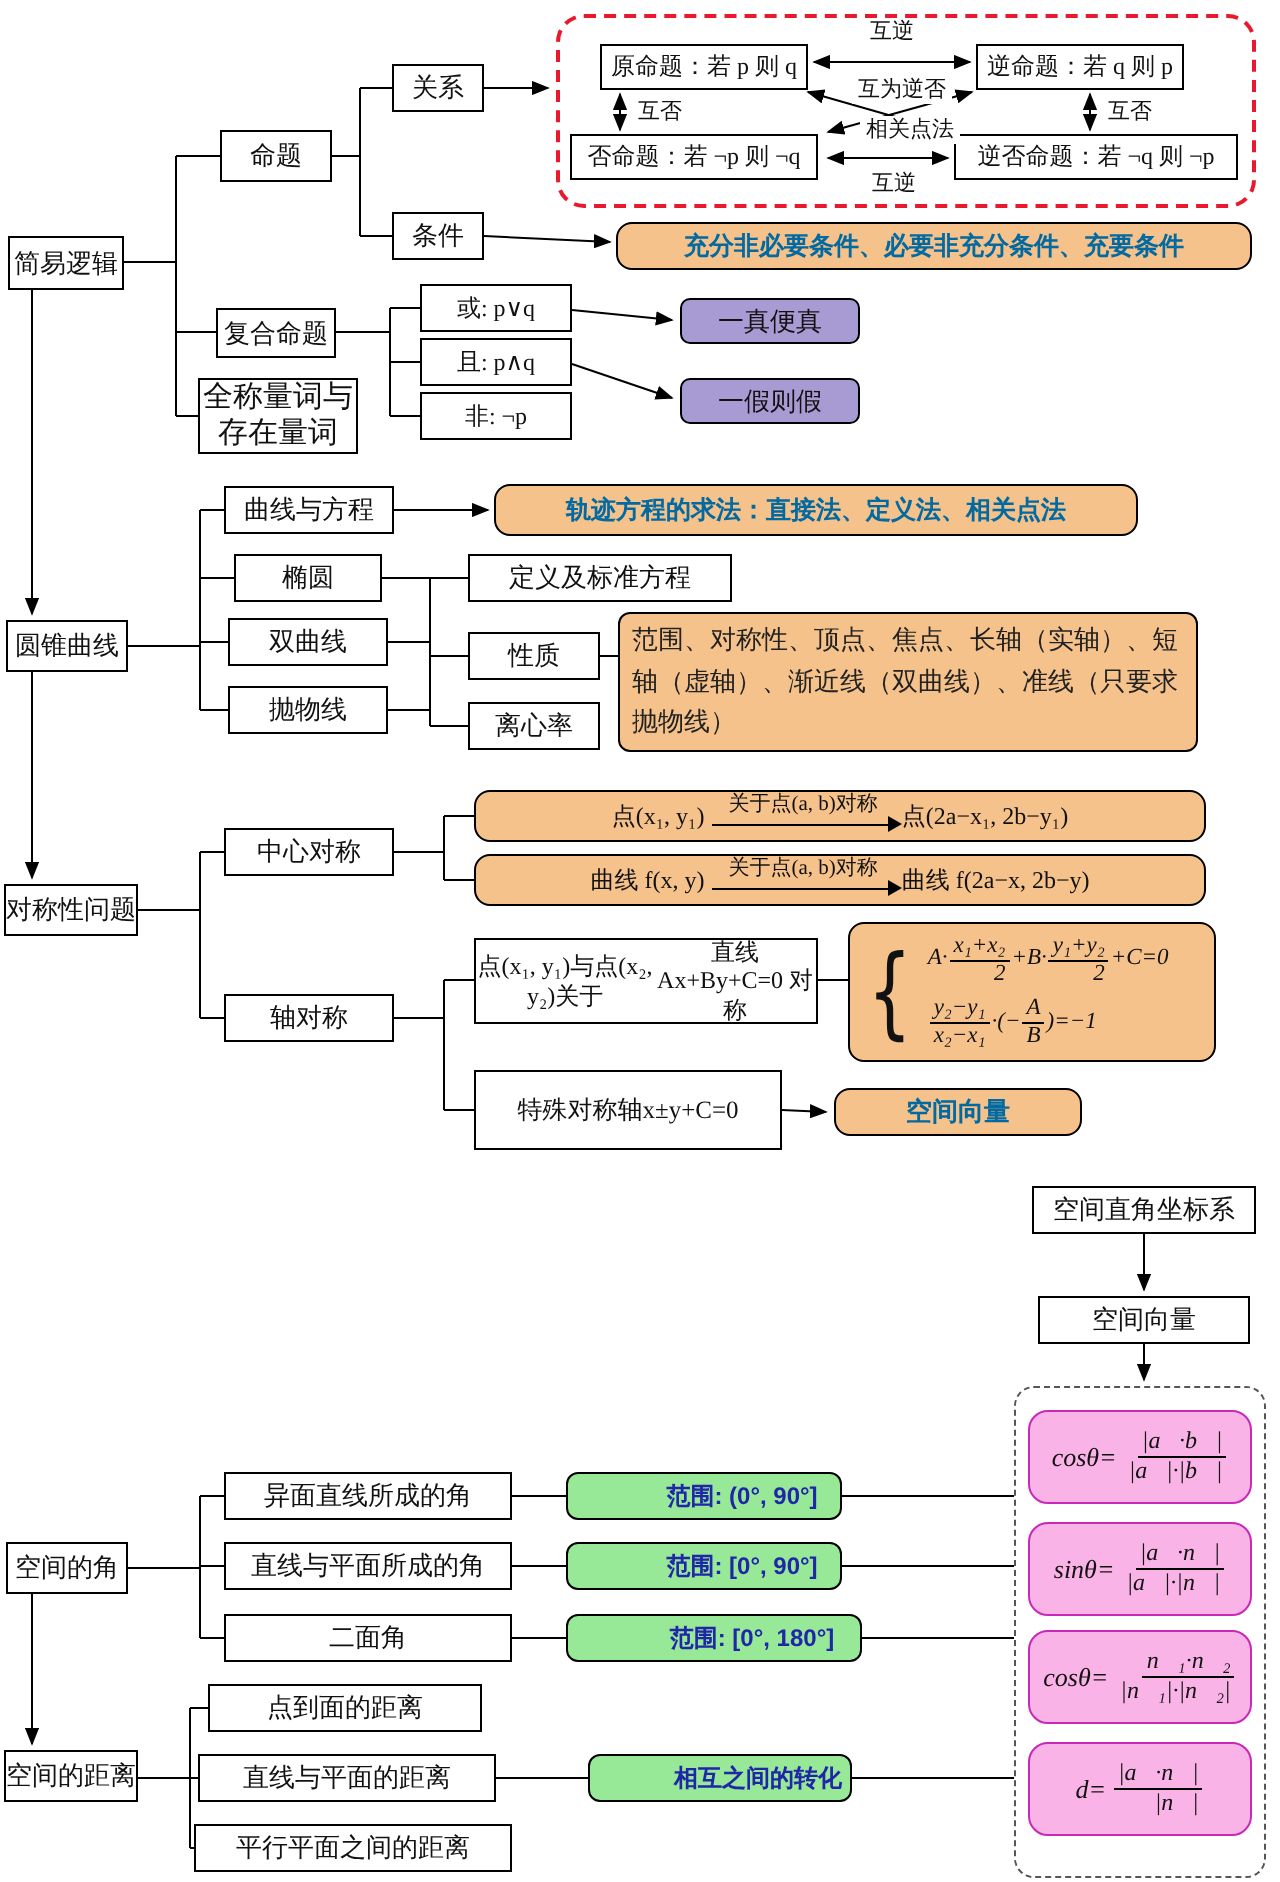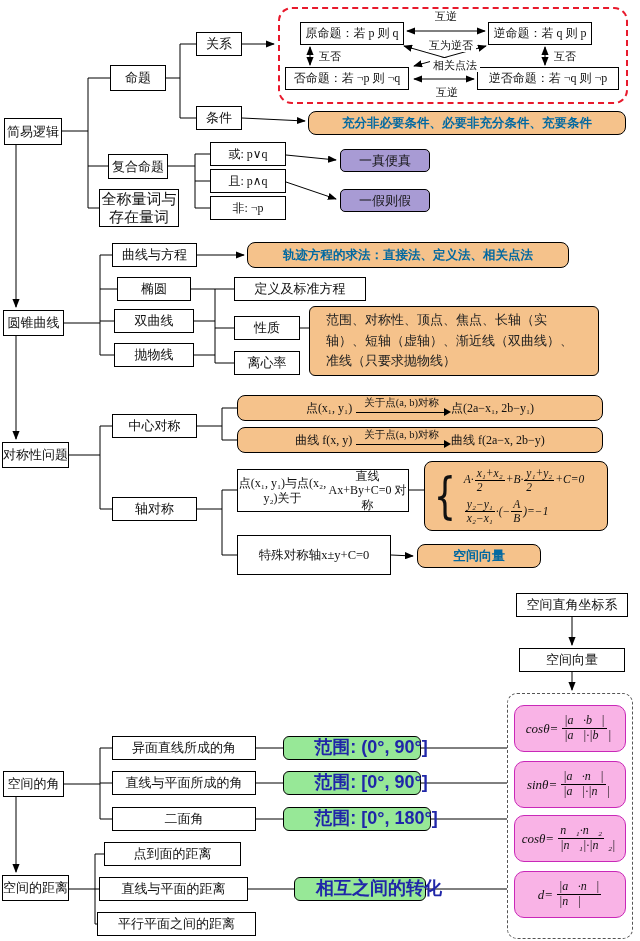--- a/index.html
+++ b/index.html
@@ -8,29 +8,29 @@
   #wires { position:absolute; left:0; top:0; width:640px; height:941px; }
   .node { position:absolute; display:flex; align-items:center; justify-content:center;
           text-align:center; border:1px solid #000; background:#fff; font-size:13px;
           color:#111; line-height:1.2; white-space:nowrap; }
   .col { white-space:normal; }
   .wrap { white-space:normal; }
   .serif { font-family:"Liberation Serif","DejaVu Serif",serif; }
   .obox { background:#f5c28b; border-radius:8px; }
   .note-blue { color:#0369a1; font-weight:bold; font-size:12.5px; }
   .pbox { background:#a89bd4; border-radius:5px; font-size:13px; }
-  .gbox { background:#97e897; border-radius:6px; color:#2026a8; font-weight:bold; font-size:18px;padding-left:38px; }
+  .gbox { background:#97e897; border-radius:6px; color:#2026a8; font-weight:bold; font-size:12px;padding-left:38px; }
   .kbox { background:#f9b3e6; border:1.5px solid #c928b8; border-radius:10px;
           font-family:"Liberation Serif","DejaVu Serif",serif; font-style:italic; font-size:13px; }
   .dashed-red { position:absolute; border:2px dashed #e8192c; border-radius:14px; }
   .dashed-gray { position:absolute; border:1.5px dashed #555; border-radius:10px; }
   .lbl { position:absolute; font-size:11px; display:flex; align-items:center; justify-content:center;
          background:#fff; color:#111; line-height:1; }
   .prop { font-size:12px; }
-  .frac { display:inline-flex; flex-direction:column; align-items:flex-start; vertical-align:middle; margin:0 1px; line-height:1.15; }
+  .frac { display:inline-flex; flex-direction:column; align-items:flex-end; vertical-align:middle; margin:0 1px; line-height:1.15; }
   .frac .num { display:block; border-bottom:1px solid #000; padding:0 2px; }
   .frac .den { display:block; padding:0 2px; }
   .larrow { display:inline-flex; flex-direction:column; align-items:center; margin:0 4px; position:relative; top:-3px; }
   .larrow-label { font-size:10.5px; padding:0 8px 2px; border-bottom:1px solid #000; position:relative; white-space:nowrap; }
   .larrow-label::after { content:""; position:absolute; right:-8px; bottom:-4.5px;
          border:4px solid transparent; border-left:7px solid #000; }
   .eqcol { display:inline-flex; flex-direction:column; gap:4px; }
   .eqline { display:inline-flex; align-items:center; justify-content:flex-start; font-size:11.5px; }
   .system { font-family:"Liberation Serif","DejaVu Serif",serif; font-style:italic; }
   .brace { font-size:50px; font-weight:400; line-height:0.9; font-style:normal; margin-right:3px;
@@ -166,21 +166,21 @@
 
   <div class="node" style="left:3px;top:310px;width:61px;height:26px">圆锥曲线</div>
   <div class="node" style="left:112px;top:243px;width:85px;height:24px">曲线与方程</div>
   <div class="node" style="left:117px;top:277px;width:74px;height:24px">椭圆</div>
   <div class="node" style="left:114px;top:309px;width:80px;height:24px">双曲线</div>
   <div class="node" style="left:114px;top:343px;width:80px;height:24px">抛物线</div>
   <div class="node obox note-blue" style="left:247px;top:242px;width:322px;height:26px">轨迹方程的求法：直接法、定义法、相关点法</div>
   <div class="node" style="left:234px;top:277px;width:132px;height:24px">定义及标准方程</div>
   <div class="node" style="left:234px;top:316px;width:66px;height:24px">性质</div>
   <div class="node" style="left:234px;top:351px;width:66px;height:24px">离心率</div>
-  <div class="node obox wrap" style="left:309px;top:306px;width:290px;height:70px;border-radius:6px;font-size:13px;line-height:1.6;justify-content:flex-start;text-align:left;padding:4px 16px;color:#222">范围、对称性、顶点、焦点、长轴（实轴）、短轴（虚轴）、渐近线（双曲线）、准线（只要求抛物线）</div>
+  <div class="node obox wrap" style="left:309px;top:306px;width:290px;height:70px;border-radius:6px;font-size:13px;line-height:1.6;justify-content:flex-start;text-align:left;padding:4px 6px;color:#222">范围、对称性、顶点、焦点、长轴（实轴）、短轴（虚轴）、渐近线（双曲线）、准线（只要求抛物线）</div>
 
   <div class="node" style="left:2px;top:442px;width:67px;height:26px">对称性问题</div>
   <div class="node" style="left:112px;top:414px;width:85px;height:24px">中心对称</div>
   <div class="node" style="left:112px;top:497px;width:85px;height:24px">轴对称</div>
 
   <div class="node obox serif" style="left:237px;top:395px;width:366px;height:26px;font-size:12px">
     <span>点(x₁, y₁)</span>
     <span class="larrow">
         <span class="larrow-label">关于点(a, b)对称</span>
       </span>

